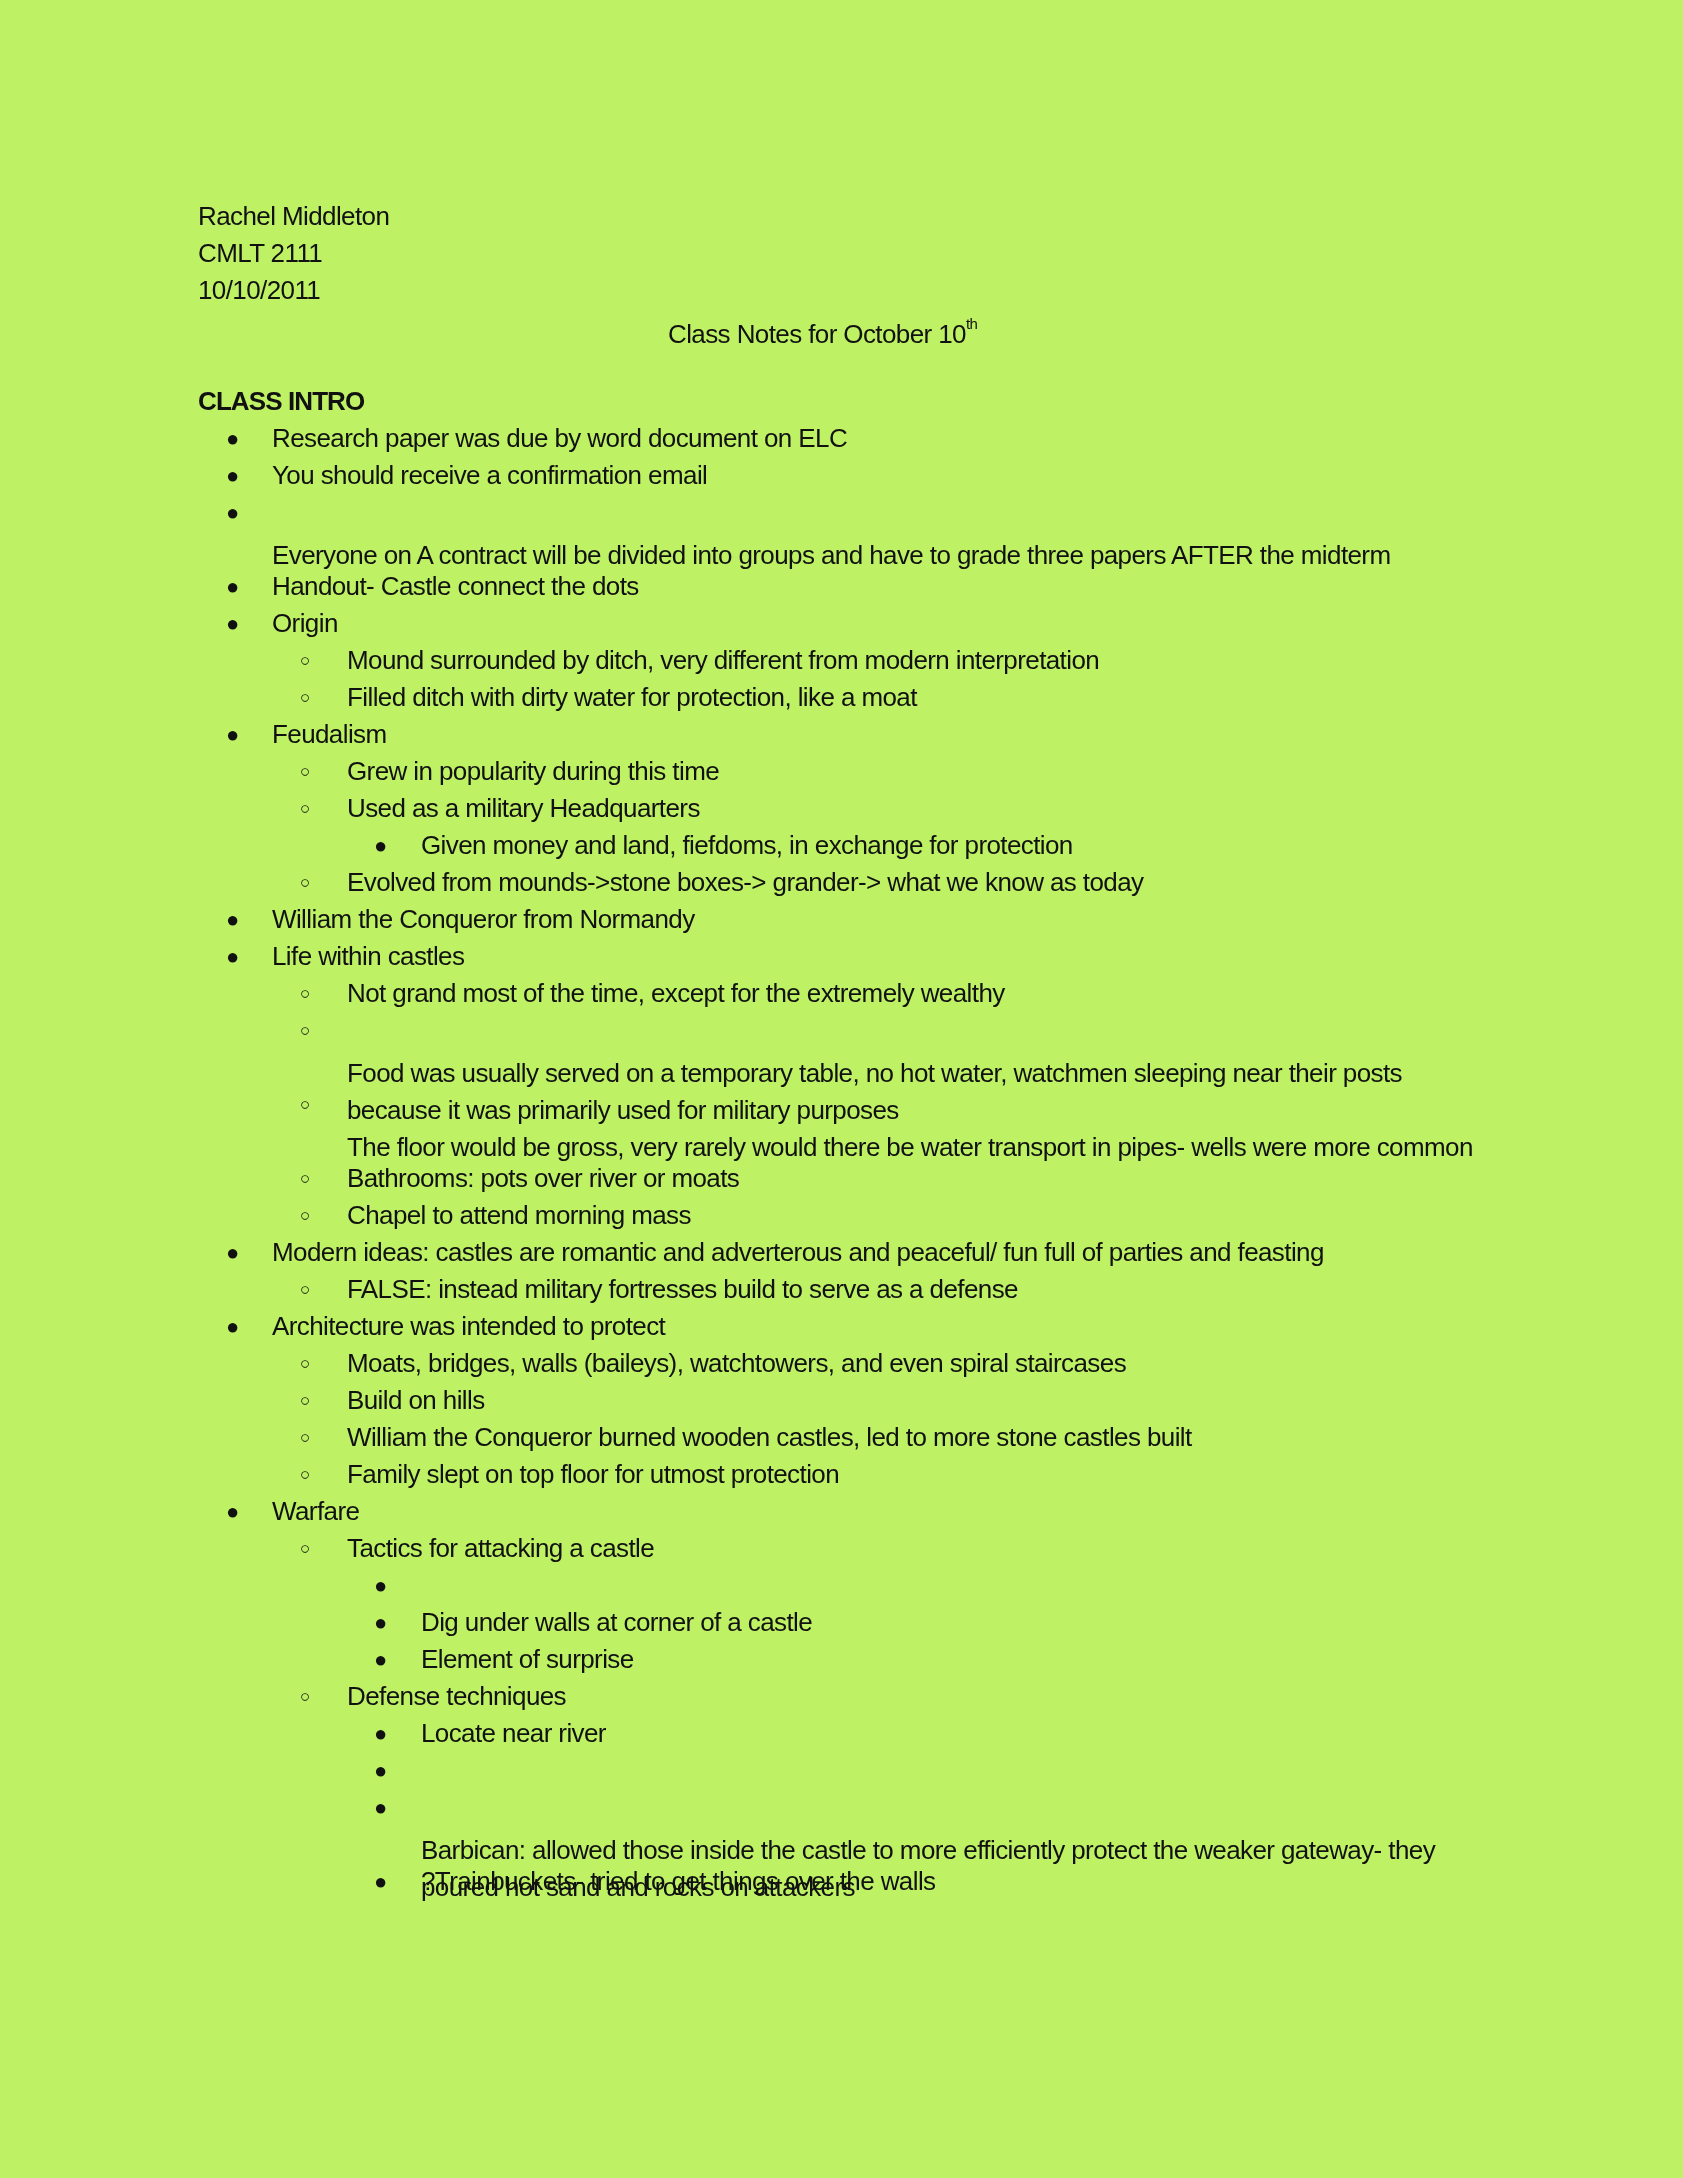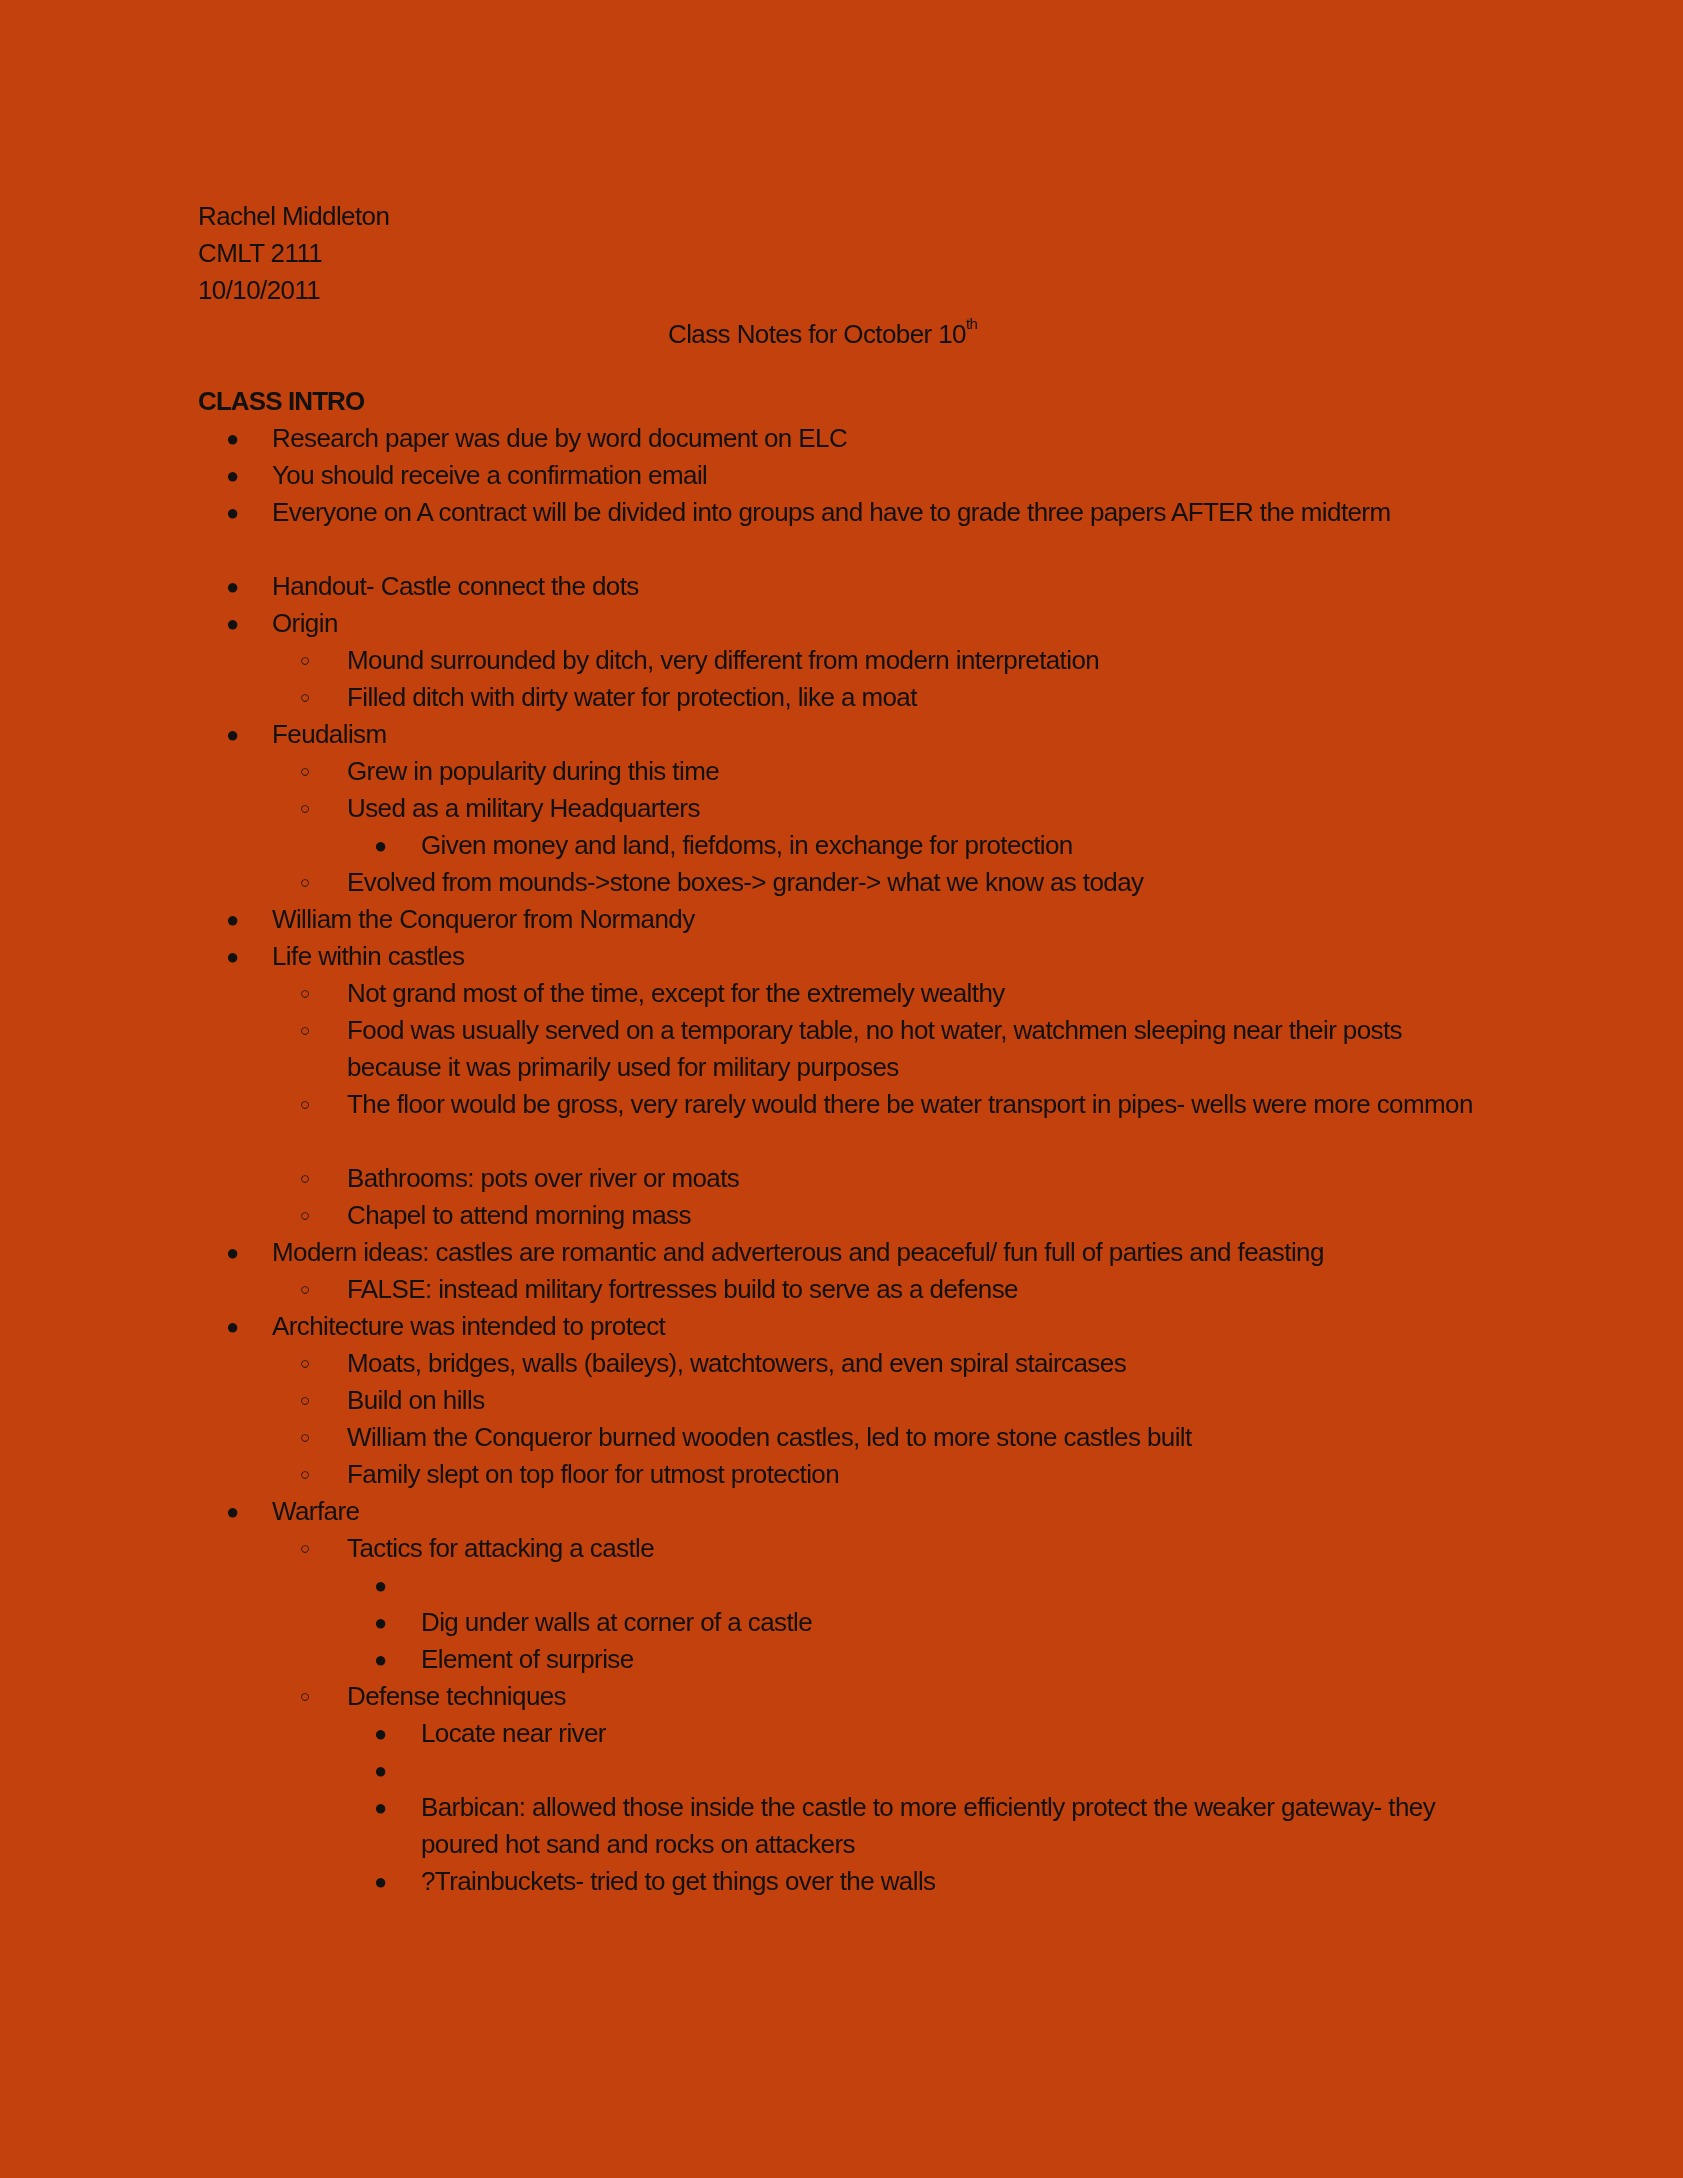--- a/index.html
+++ b/index.html
@@ -14,21 +14,21 @@
       overflow: hidden;
       font-family: "Liberation Sans", "DejaVu Sans", sans-serif;
       color: #111111;
     }
     .page {
       position: absolute;
       left: 0;
       top: 0;
       width: 1683px;
       height: 2178px;
-      background: #c2410c;
+      background: #bef264;
     }
     .content {
       position: absolute;
       left: 198px;
       top: 198px;
       width: 1287px;
     }
     .line {
       position: relative;
       height: 37px;
@@ -73,20 +73,21 @@
     .l2 .text { left: 149px; }
     .l3 .bullet { left: 176px; font-size: 22px; }
     .l3 .text { left: 223px; }
     .wrap {
       height: 74px;
     }
     .wrap .text {
       white-space: normal;
       width: 1208px;
       line-height: 37px;
+      margin-top: 43px;
     }
     .l2.wrap .text { width: 1148px; }
     .l3.wrap .text { width: 1030px; }
     .l1.wrap .text { width: 1228px; }
   </style>
 </head>
 <body>
 
 <div class="page">
   <div class="content">

